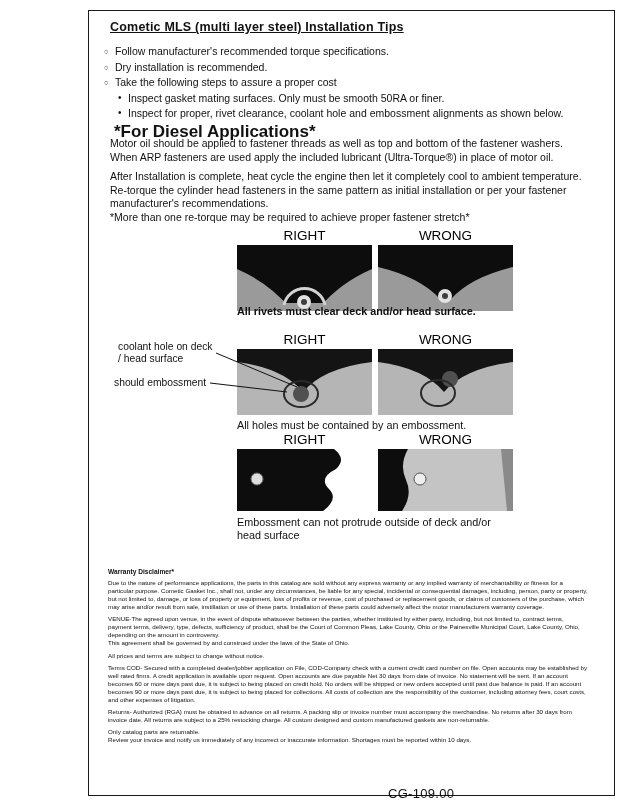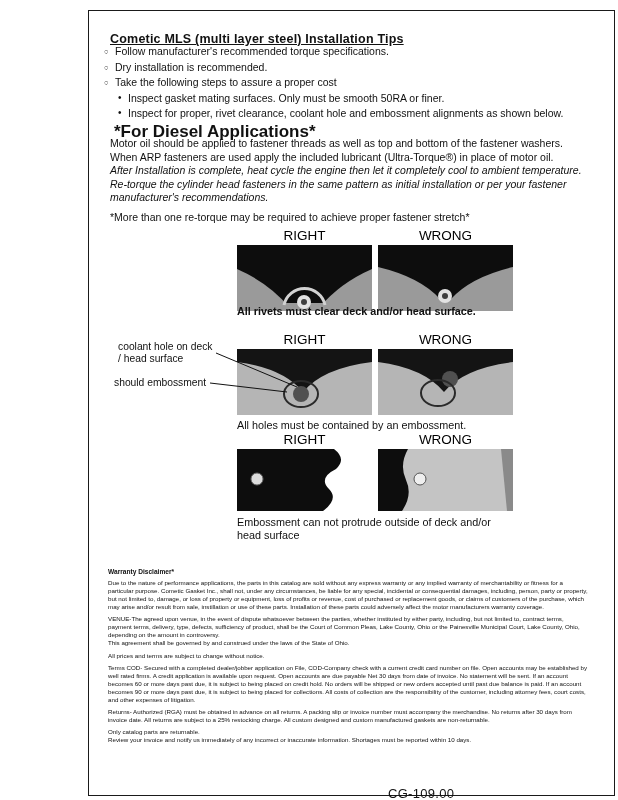--- a/index.html
+++ b/index.html
@@ -2,33 +2,33 @@
 <html><head>
 <meta charset="utf-8">
 <style>
   html,body{margin:0;padding:0;background:#ffffff;}
   .page{
     position:relative;width:618px;height:800px;background:#ffffff;overflow:hidden;
     font-family:"Liberation Sans",sans-serif;color:#111;
   }
   .frame{position:absolute;left:88px;top:10px;width:527px;height:786px;border:1px solid #1a1a1a;box-sizing:border-box;}
   .title{
-    position:absolute;left:110px;top:32px;margin:0;
+    position:absolute;left:110px;top:20px;margin:0;
     font-size:12.5px;font-weight:bold;text-decoration:underline;letter-spacing:.2px;
   }
   .tips{position:absolute;left:104px;top:45px;width:500px;font-size:10.5px;}
   .b-row{display:flex;align-items:flex-start;margin-bottom:2.5px;}
   .b-row.sub{margin-left:14px;}
   .b-mark{width:11px;flex:0 0 11px;font-size:7.5px;line-height:13px;}
   .b-row.sub .b-mark{font-size:10px;width:10px;flex-basis:10px;line-height:12px;}
   .b-text{line-height:13px;}
   .diesel-heading{position:absolute;left:110px;top:118px;margin:4px;font-size:17px;font-weight:bold;}
   .body-para{position:absolute;left:110px;width:480px;margin:0;font-size:10.5px;line-height:1.3;}
   .para1{top:137px;}
-  .para2{top:164px;font-style:italic;}
+  .para2{top:170px;}
   .para3{top:211px;}
   .lbl{position:absolute;width:135px;text-align:center;font-size:13.5px;color:#000000;}
   .rlab1{left:237px;top:228px;} .wlab1{left:378px;top:228px;}
   .rlab2{left:237px;top:332px;} .wlab2{left:378px;top:332px;}
   .rlab3{left:237px;top:432px;} .wlab3{left:378px;top:432px;}
   .panel{position:absolute;width:135px;height:66px;display:block;}
   .p1l{left:237px;top:245px;} .p1r{left:378px;top:245px;}
   .p2l{left:237px;top:349px;} .p2r{left:378px;top:349px;}
   .p3l{left:237px;top:449px;height:62px;} .p3r{left:378px;top:449px;height:62px;}
   .caption{position:absolute;left:237px;font-size:10.8px;line-height:1.25;}

